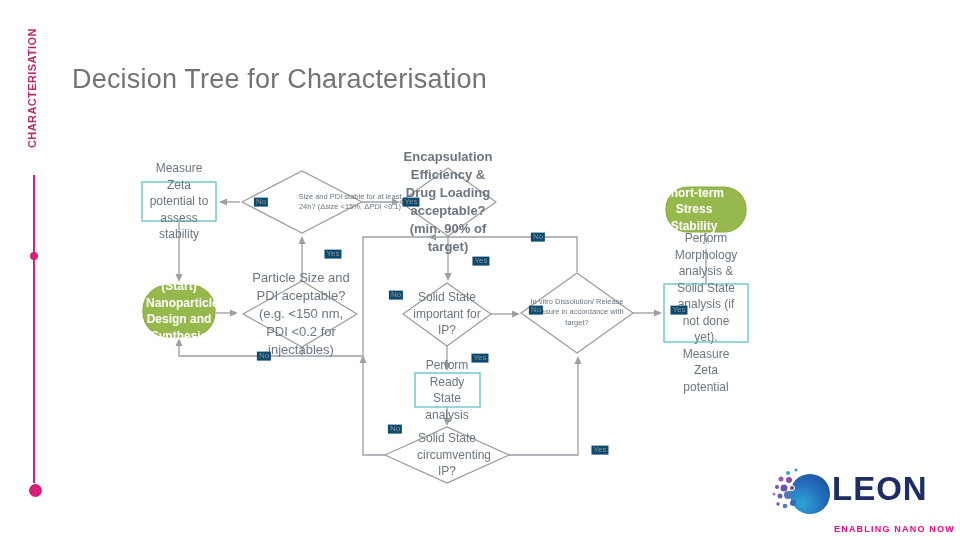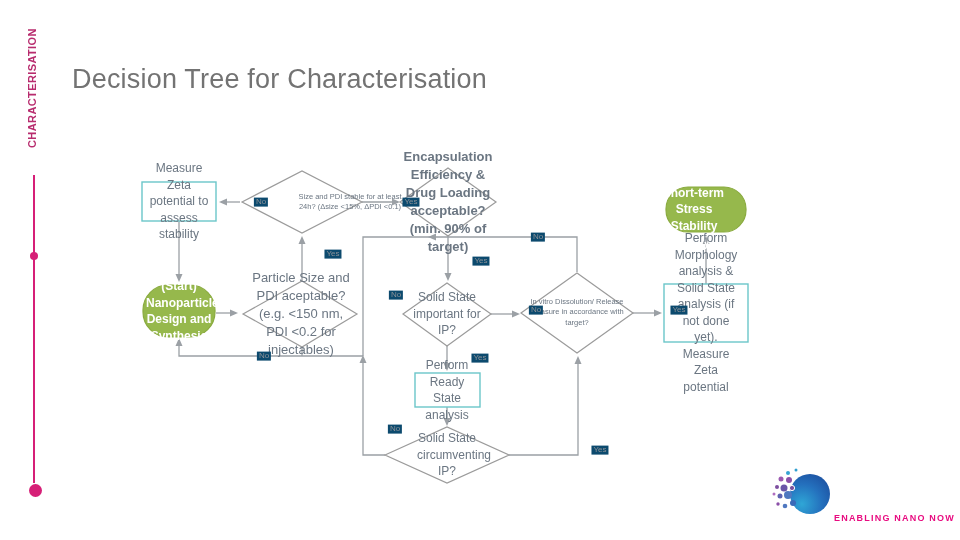--- a/index.html
+++ b/index.html
@@ -40,21 +40,21 @@
     font-size:8px;color:#8d9298;background:#0c4a6e;padding:0 2px;line-height:1.1;margin-left:33px;
   }
   .it{}
   
   #logo{position:absolute;left:768px;top:464px;width:180px;height:66px;}
   #logo-word{
     position:absolute;left:64px;top:6px;font-size:33px;font-weight:800;
     color:#1e2d66;letter-spacing:1px;
   }
   #logo-tag{
-    position:absolute;left:66px;top:49px;font-size:9px;font-weight:bold;
+    position:absolute;left:66px;top:60px;font-size:9px;font-weight:bold;
     color:#e80c80;letter-spacing:1.2px;white-space:nowrap;
   }
 </style>
 </head>
 <body>
 
 <div id="slide">
 
   <div id="vlabel">CHARACTERISATION</div>
   <div id="vline"></div>
@@ -159,16 +159,17 @@
         <circle cx="16" cy="24" r="3.5" fill="#6a55a8"></circle>
         <circle cx="6" cy="30" r="1.5" fill="#b06ec0"></circle>
         <circle cx="12" cy="32" r="2.5" fill="#5f63b0"></circle>
         <circle cx="20" cy="31" r="4" fill="#4f78c0"></circle>
         <circle cx="10" cy="40" r="1.7" fill="#8b4fa8"></circle>
         <circle cx="17" cy="42" r="2.3" fill="#4f78c0"></circle>
         <circle cx="25" cy="39" r="3" fill="#3a6ab8"></circle>
         <circle cx="24" cy="24" r="2.6" fill="#7a4f9e" stroke="#ffffff" stroke-width="1"></circle>
       </g>
     </svg>
+    <div id="logo-word">LEON</div>
     <div id="logo-tag">ENABLING NANO NOW</div>
   </div>
 
 </div>
 
 </body></html>

